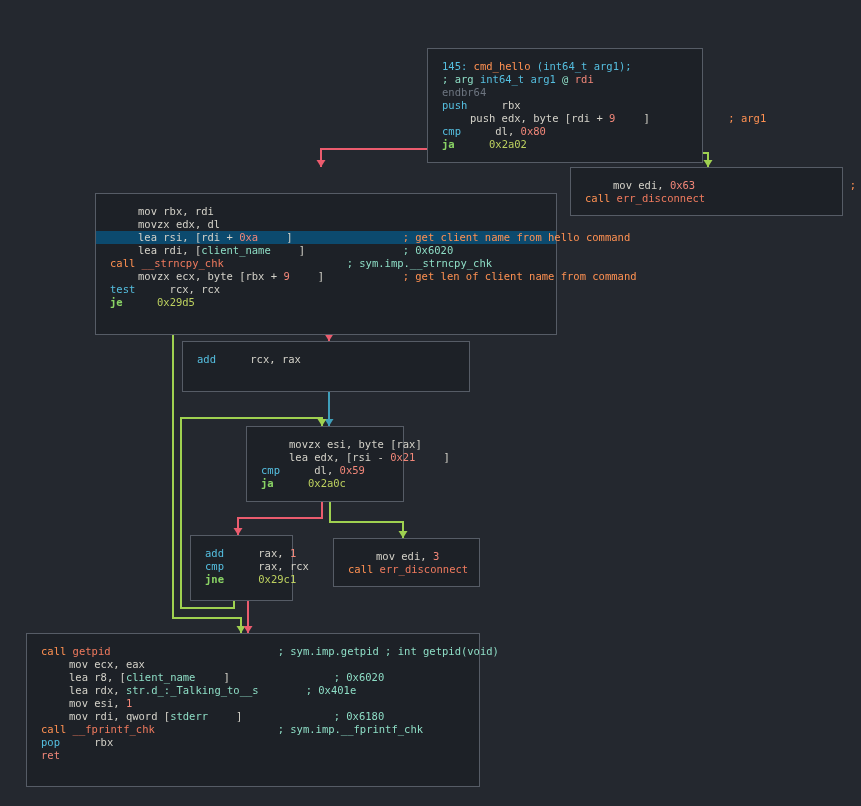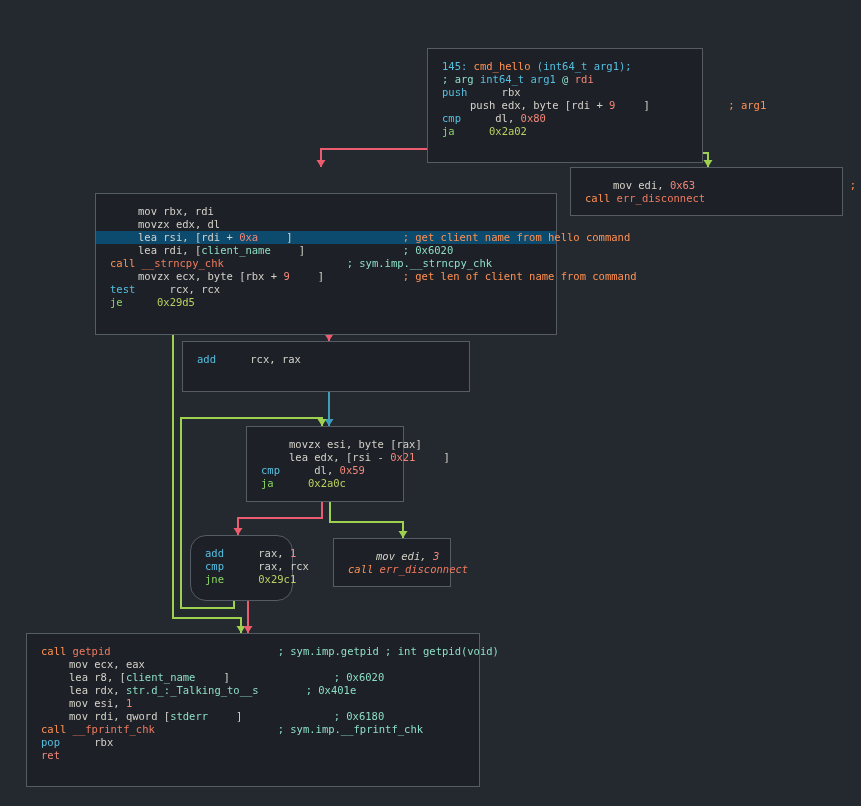--- a/index.html
+++ b/index.html
@@ -20,21 +20,21 @@
     color:#d4d2c9;padding:0 14px;
   }
   .asm-line.hl{background:#0c4a6e;}
   .c-white{color:#d4d2c9;padding-left:28px;}
   .c-gray{color:#6e7681;}
   .c-blue{color:#55bfe0;}
   .c-aqua{color:#8edec6;}
   .c-orange{color:#ff9152;}
   .c-fname{color:#f07a5e;}
   .c-salmon{color:#f28779;}
-  .c-green{color:#8ad465;}
+  .c-green{color:#8ad465;font-weight:bold;}
   .c-lime{color:#bdd15f;}
 </style>
 </head>
 <body>
 
 <div id="graph-canvas">
   <svg id="edge-layer" width="861" height="806" xmlns="http://www.w3.org/2000/svg">
       <polyline points="531,131 531,149 321,149 321,167" fill="none" stroke="#eb5c6e" stroke-width="2"></polyline>
       <polygon points="316.5,160 325.5,160 321,167" fill="#eb5c6e"></polygon>
       <polyline points="538,131 538,153 708,153 708,167" fill="none" stroke="#9fd150" stroke-width="2"></polyline>
@@ -50,20 +50,21 @@
       <polyline points="330,502 330,522 403,522 403,538" fill="none" stroke="#9fd150" stroke-width="2"></polyline>
       <polygon points="398.5,531 407.5,531 403,538" fill="#9fd150"></polygon>
       <polyline points="234,601 234,608 181,608 181,418 322,418 322,426" fill="none" stroke="#9fd150" stroke-width="2"></polyline>
       <polygon points="317.5,419 326.5,419 322,426" fill="#9fd150"></polygon>
       <polyline points="248,601 248,633" fill="none" stroke="#eb5c6e" stroke-width="2"></polyline>
       <polygon points="243.5,626 252.5,626 248,633" fill="#eb5c6e"></polygon>
     </svg>
 <div class="bb" style="left: 427px; top: 16px; width: 276px; height: 115px; margin-top: 32px;">
       <div class="asm-line"><span class="c-blue">145: </span><span class="c-orange">cmd_hello</span><span class="c-blue"> (int64_t arg1);</span></div>
       <div class="asm-line"><span class="c-aqua">; arg </span><span class="c-blue">int64_t arg1</span><span class="c-aqua"> @ </span><span class="c-salmon">rdi</span></div>
+      <div class="asm-line"><span class="c-gray">endbr64</span></div>
       <div class="asm-line"><span class="c-blue">push</span><span class="c-white"> rbx</span></div>
       <div class="asm-line"><span class="c-white">push edx, byte [rdi + </span><span class="c-salmon">9</span><span class="c-white">]</span><span class="c-white">        </span><span class="c-orange">; arg1</span></div>
       <div class="asm-line"><span class="c-blue">cmp</span><span class="c-white"> dl, </span><span class="c-salmon">0x80</span></div>
       <div class="asm-line"><span class="c-green">ja</span><span class="c-white"> </span><span class="c-lime">0x2a02</span></div>
     </div>
     <div class="bb" style="left: 95px; top: 149px; width: 462px; height: 142px; margin-top: 44px;">
       <div class="asm-line"><span class="c-white">mov rbx, rdi</span></div>
       <div class="asm-line"><span class="c-white">movzx edx, dl</span></div>
       <div class="asm-line hl"><span class="c-white">lea rsi, [rdi + </span><span class="c-salmon">0xa</span><span class="c-white">]</span><span class="c-white">             </span><span class="c-orange">; get client name from hello command</span></div>
       <div class="asm-line"><span class="c-white">lea rdi, [</span><span class="c-aqua">client_name</span><span class="c-white">]</span><span class="c-white">           </span><span class="c-aqua">; 0x6020</span></div>
@@ -78,26 +79,26 @@
     </div>
     <div class="bb" style="left: 182px; top: 341px; width: 288px; height: 51px;">
       <div class="asm-line"><span class="c-blue">add</span><span class="c-white"> rcx, rax</span></div>
     </div>
     <div class="bb" style="left: 246px; top: 426px; width: 158px; height: 76px;">
       <div class="asm-line"><span class="c-white">movzx esi, byte [rax]</span></div>
       <div class="asm-line"><span class="c-white">lea edx, [rsi - </span><span class="c-salmon">0x21</span><span class="c-white">]</span></div>
       <div class="asm-line"><span class="c-blue">cmp</span><span class="c-white"> dl, </span><span class="c-salmon">0x59</span></div>
       <div class="asm-line"><span class="c-green">ja</span><span class="c-white"> </span><span class="c-lime">0x2a0c</span></div>
     </div>
-    <div class="bb" style="left: 190px; top: 535px; width: 103px; height: 66px; border-radius: 16px;">
+    <div class="bb" style="left: 190px; top: 535px; width: 103px; height: 66px;">
       <div class="asm-line"><span class="c-blue">add</span><span class="c-white"> rax, </span><span class="c-salmon">1</span></div>
       <div class="asm-line"><span class="c-blue">cmp</span><span class="c-white"> rax, rcx</span></div>
       <div class="asm-line"><span class="c-green">jne</span><span class="c-white"> </span><span class="c-lime">0x29c1</span></div>
     </div>
-    <div class="bb" style="left: 333px; top: 538px; width: 118px; height: 49px; font-style: italic;">
+    <div class="bb" style="left: 333px; top: 538px; width: 147px; height: 49px;">
       <div class="asm-line"><span class="c-white">mov edi, </span><span class="c-salmon">3</span></div>
       <div class="asm-line"><span class="c-orange">call</span><span class="c-fname"> err_disconnect</span></div>
     </div>
     <div class="bb" style="left: 26px; top: 633px; width: 454px; height: 154px;">
       <div class="asm-line"><span class="c-orange">call</span><span class="c-fname"> getpid</span><span class="c-white">                      </span><span class="c-aqua">; sym.imp.getpid ; int getpid(void)</span></div>
       <div class="asm-line"><span class="c-white">mov ecx, eax</span></div>
       <div class="asm-line"><span class="c-white">lea r8, [</span><span class="c-aqua">client_name</span><span class="c-white">]</span><span class="c-white">            </span><span class="c-aqua">; 0x6020</span></div>
       <div class="asm-line"><span class="c-white">lea rdx, </span><span class="c-aqua">str.d_:_Talking_to__s</span><span class="c-white">   </span><span class="c-aqua">; 0x401e</span></div>
       <div class="asm-line"><span class="c-white">mov esi, </span><span class="c-salmon">1</span></div>
       <div class="asm-line"><span class="c-white">mov rdi, qword [</span><span class="c-aqua">stderr</span><span class="c-white">]</span><span class="c-white">          </span><span class="c-aqua">; 0x6180</span></div>

